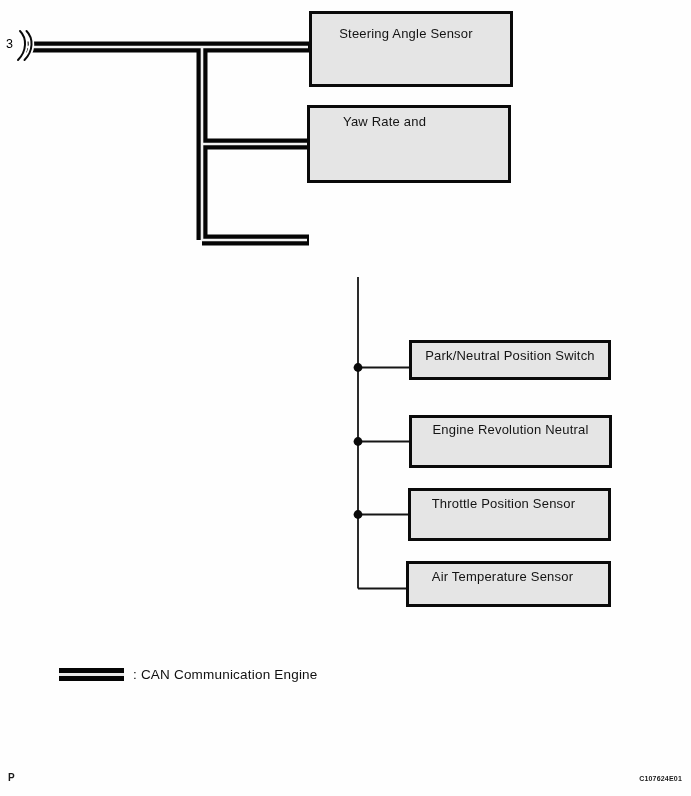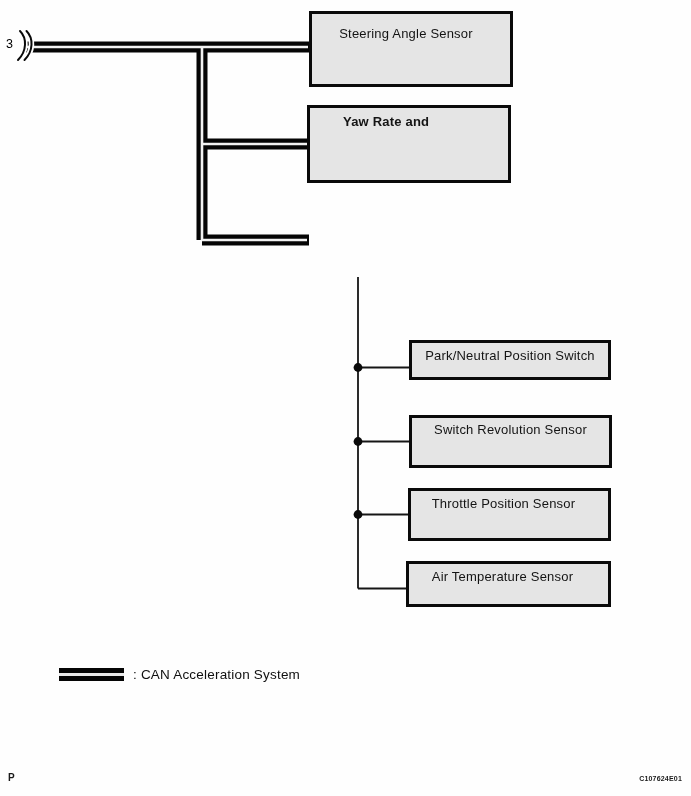--- a/index.html
+++ b/index.html
@@ -28,21 +28,21 @@
     box-sizing: border-box;
     background: #e5e5e5;
     border: 3px solid #0a0a0a;
     font-size: 13px;
     letter-spacing: 0.2px;
     line-height: 15.5px;
     color: #141414;
   }
   .node.centered { text-align: center; }
   #node-steering { left: 309px; top: 11px;  width: 204px; height: 76px; padding: 12px 10px 0 0; }
-  #node-yaw      { left: 307px; top: 105px; width: 204px; height: 78px; padding: 6px 0 0 33px; font-weight: bold; }
+  #node-yaw      { left: 307px; top: 105px; width: 204px; height: 78px; padding: 6px 0 0 33px; }
   #node-ecm      { left: 308px; top: 201px; width: 203px; height: 76px; padding: 7px 14px 0 0; }
   #node-park     { left: 409px; top: 340px; width: 202px; height: 40px; padding: 5px 0 0 0; }
   #node-engine   { left: 409px; top: 415px; width: 203px; height: 53px; padding: 4px 0 0 0; }
   #node-throttle { left: 408px; top: 488px; width: 203px; height: 53px; padding: 5px 12px 0 0; }
   #node-air      { left: 406px; top: 561px; width: 205px; height: 46px; padding: 5px 12px 0 0; }
 
   #wire-marker-label {
     position: absolute;
     left: 6px; top: 37px;
     z-index: 3;
@@ -117,32 +117,32 @@
   <div class="node" id="node-yaw">
     <div>Yaw Rate and</div>
   </div>
 
 
   <div class="node centered" id="node-park">
     <span>Park/Neutral Position Switch</span>
   </div>
 
   <div class="node centered" id="node-engine">
-    <span>Switch Revolution Sensor</span>
+    <span>Engine Revolution Neutral</span>
   </div>
 
   <div class="node centered" id="node-throttle">
     <span>Throttle Position Sensor</span>
   </div>
 
   <div class="node centered" id="node-air">
     <span>Air Temperature Sensor</span>
   </div>
 
   <div id="legend">
     <div id="legend-swatch"></div>
-    <div id="legend-text">: CAN Acceleration System</div>
+    <div id="legend-text">: CAN Communication Engine</div>
   </div>
 
   <div id="footer-page-label">P</div>
   <div id="footer-figure-code">C107624E01</div>
 
 </div>
 
 </body></html>

